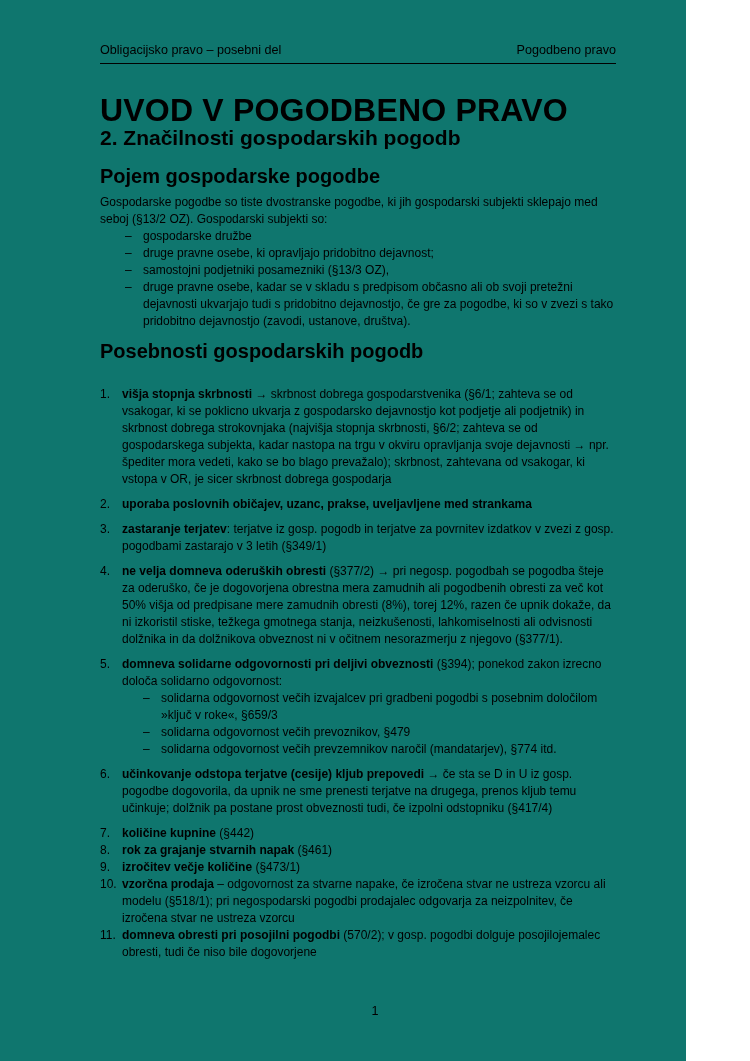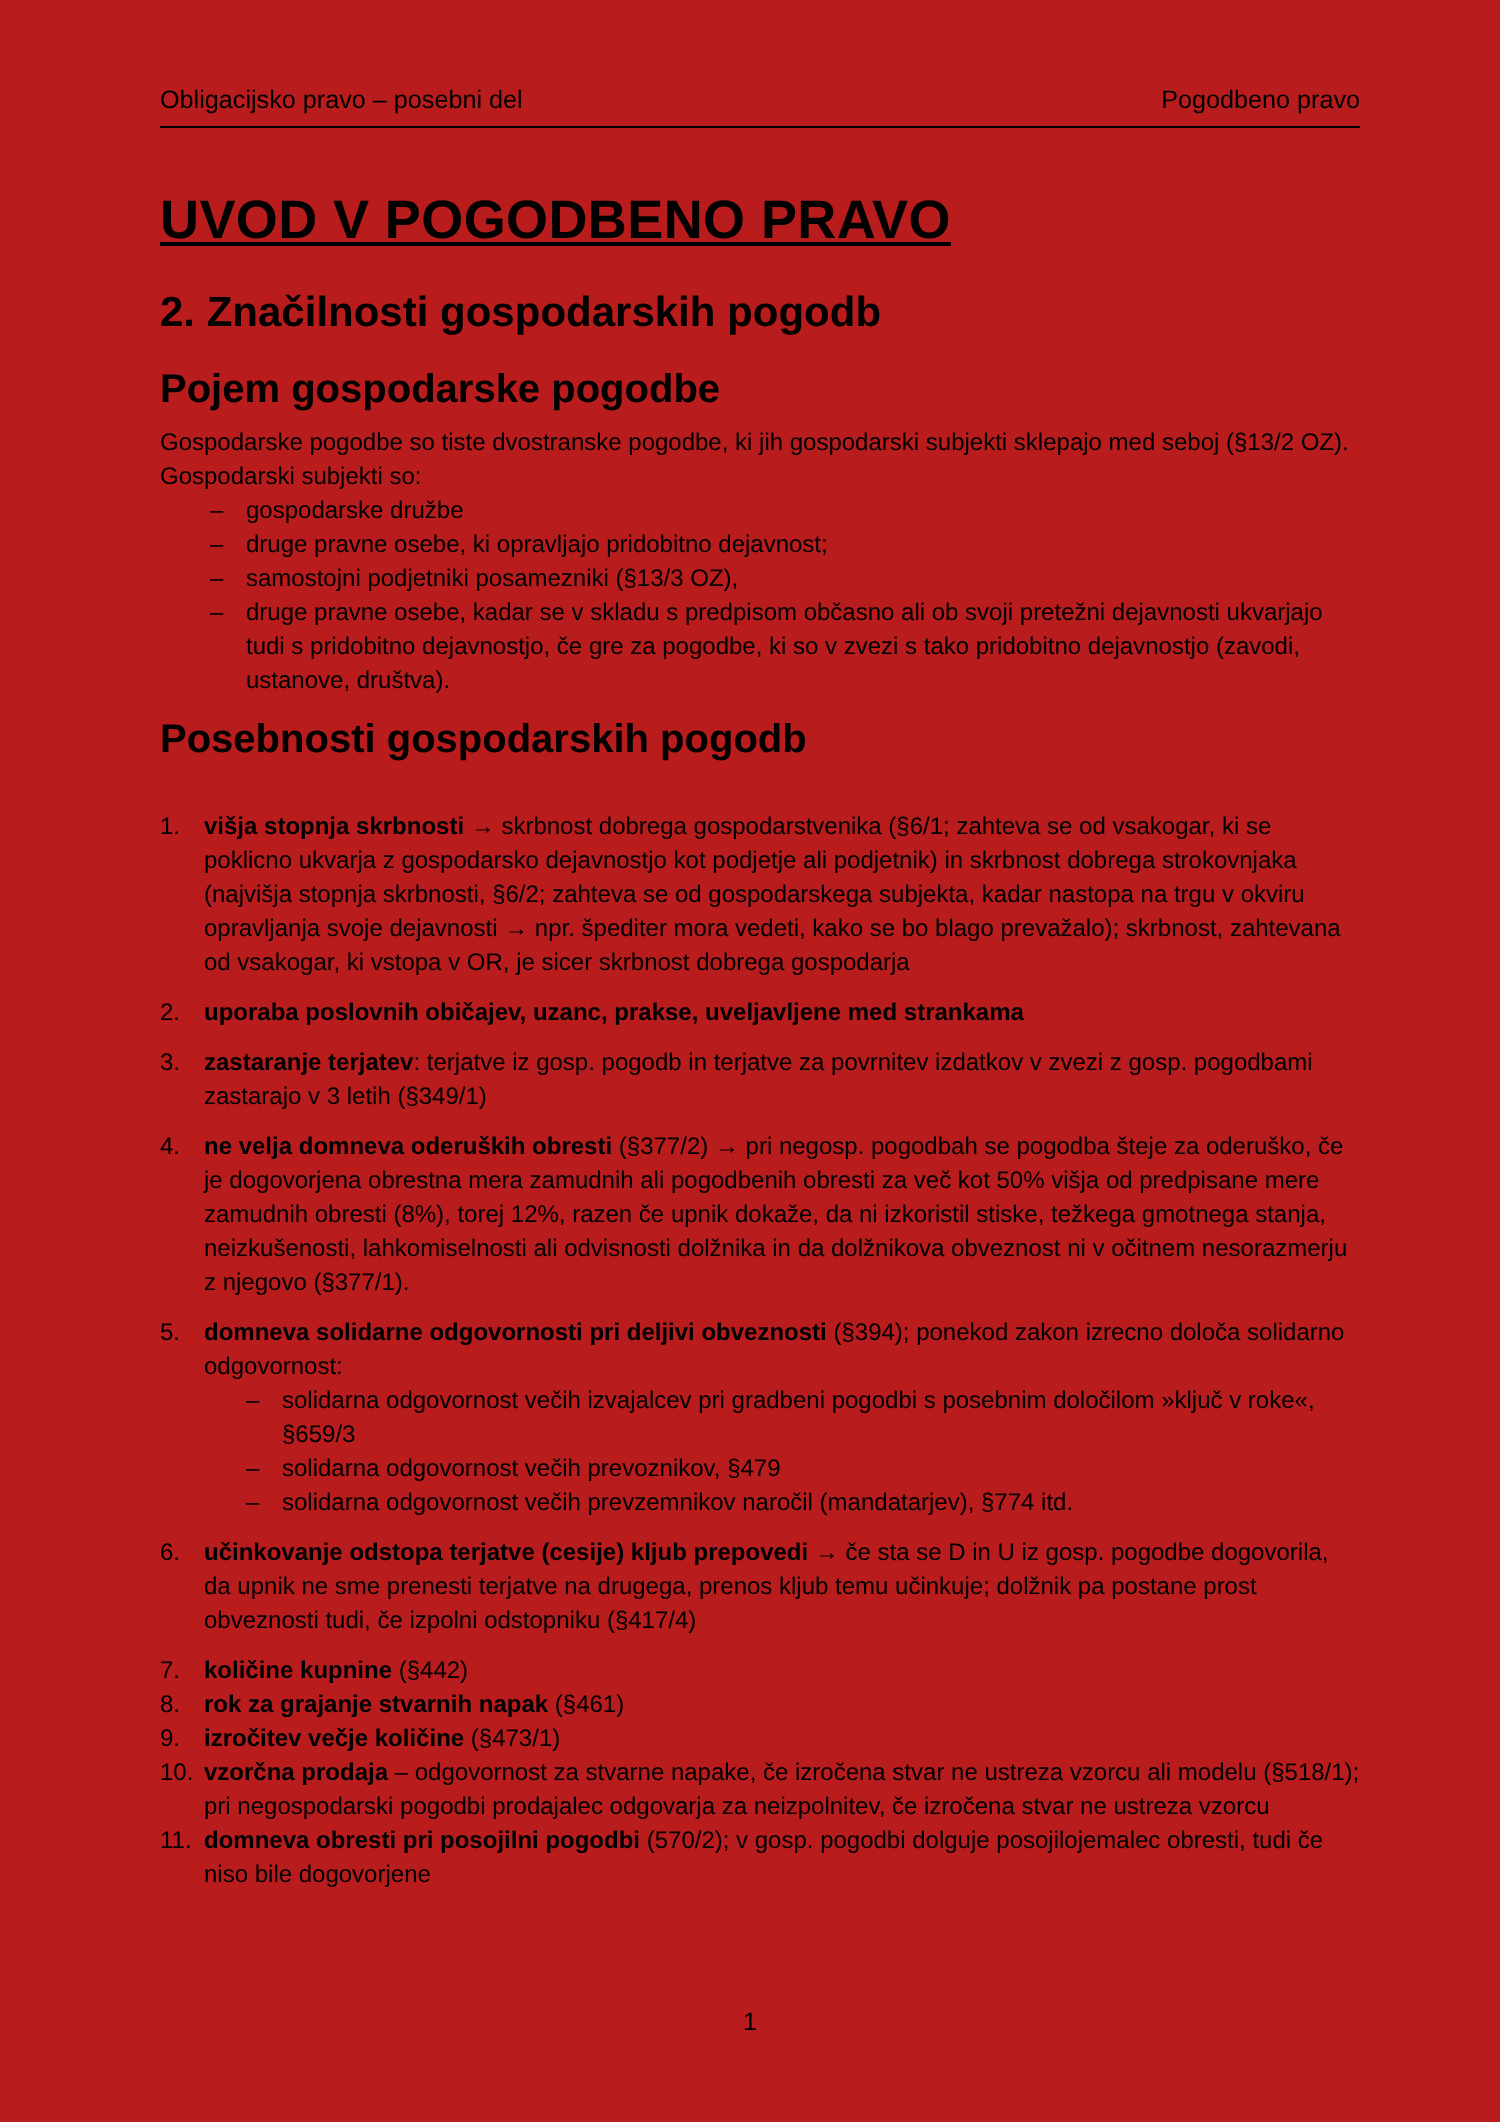--- a/index.html
+++ b/index.html
@@ -4,43 +4,42 @@
 <style>
   html, body { margin: 0; padding: 0; }
   body {
     width: 750px; height: 1061px;
     background: #ffffff; color: #000000;
     font-family: "Liberation Sans", sans-serif;
     -webkit-font-smoothing: antialiased;
   }
   .page {
     position: relative;
-    width: 750px; height: 1061px;
+    width: 686px; height: 1061px;
     box-sizing: border-box;
-    background: #b91c1c;
-    padding: 43px 70px 0 80px;
+    background: #0f766e;
+    padding: 43px 70px 0 100px;
     overflow: hidden;
   }
   
   .doc-header {
     display: flex; justify-content: space-between; align-items: baseline;
     font-size: 12.6px; line-height: 14px;
     border-bottom: 1px solid #000;
     padding-bottom: 6px;
   }
   
   .h1 {
-    font-size: 27px; font-weight: bold; line-height: 32px;
+    font-size: 32px; font-weight: bold; line-height: 32px;
     margin-top: 30px;
     letter-spacing: 0.2px;
-    text-decoration: underline;
   }
   .h2 { font-size: 21px; font-weight: bold; line-height: 24px; }
   .h2.first  { margin-top: 22px; }
-  .h2.second { margin-top: 19px; }
+  .h2.second { }
   .h3 { font-size: 20px; font-weight: bold; line-height: 18px; }
   .h3.intro-h    { margin-top: 17px; margin-bottom: 9px; }
   .h3.features-h { margin-top: 12px; margin-bottom: 26px; }
   
   .body-text { font-size: 12px; line-height: 17px; }
   .paragraph { margin: 0; }
   
   .dash-item { display: flex; }
   .intro-bullets { padding-left: 25px; }
   .dash-item .dash { flex: 0 0 18px; }

